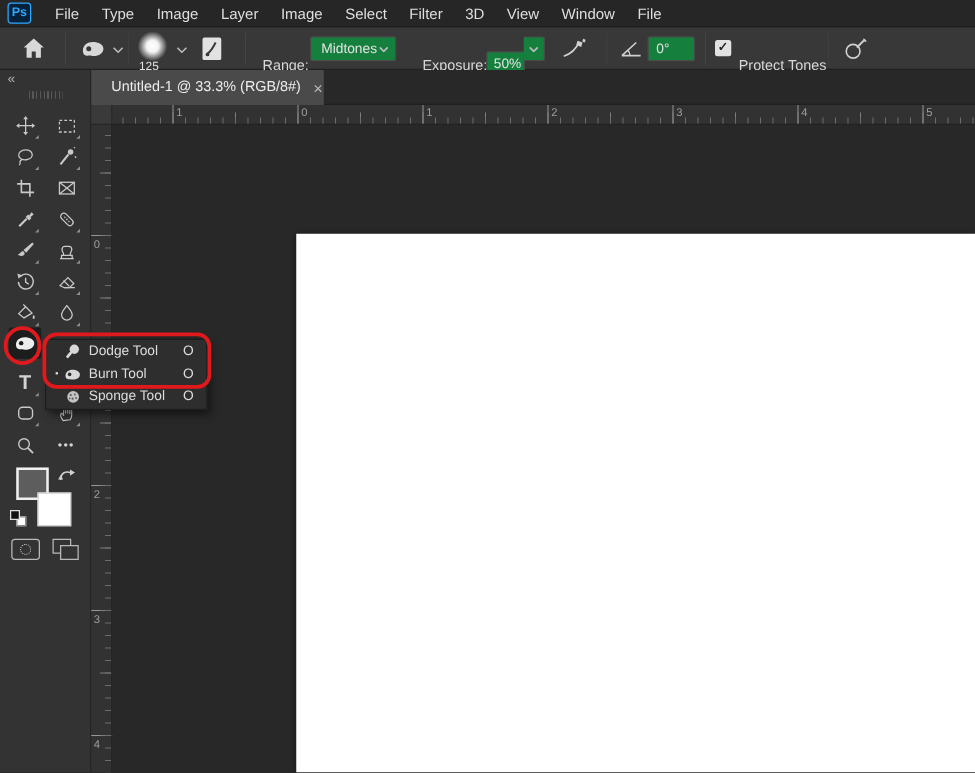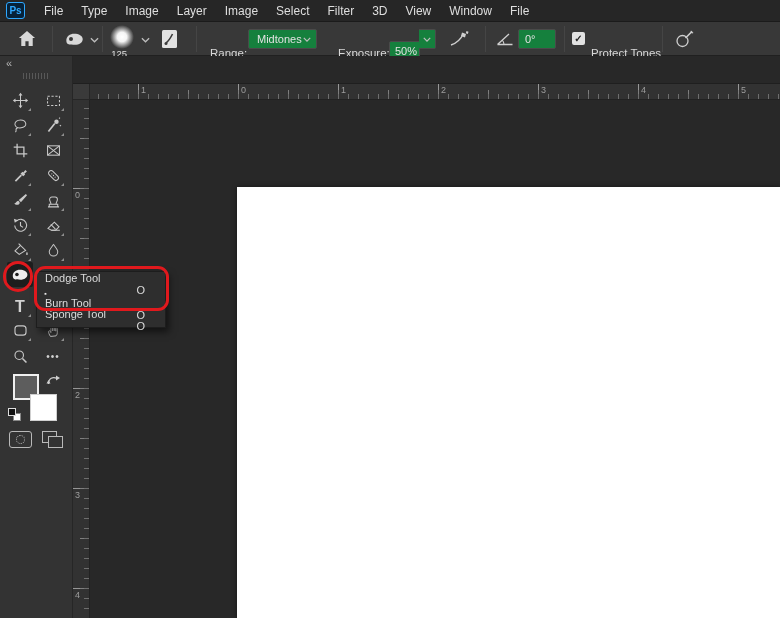--- a/index.html
+++ b/index.html
@@ -109,21 +109,21 @@
   
   .pasteboard { position:absolute; left:90px; top:100px; width:690px; height:518px;
                 background:#282828; }
   .canvas { position:absolute; left:237px; top:187px; width:543px; height:431px;
             background:#ffffff; box-shadow:0 0 5px rgba(0,0,0,.45); }
 
   
   .flyout { position:absolute; left:36px; top:271px; width:130px; height:57px;
             background:#2e2e2e; border:1px solid #1d1d1d;
             box-shadow:3px 4px 7px rgba(0,0,0,.55); z-index:50; }
-  .flyout-row { height:18.2px; display:flex; padding:0 20px 0 3px;flex-direction:column; }
+  .flyout-row { height:18.2px; display:flex; align-items:center; padding:0 10px 0 3px; }
   .flyout-marker { width:11px; color:#e8e8e8; font-size:7px; text-align:center; }
   .flyout-label { color:#dcdcdc; font-size:11px; margin-left:5px; white-space:nowrap; }
   .flyout-shortcut { color:#dcdcdc; font-size:11px; margin-left:auto; }
 
   
   .ann { position:absolute; border:3px solid #e0191d; z-index:60; }
   .ann-circle { left:3px; top:261px; width:30px; height:31px; border-radius:16px; }
   .ann-rect { left:34px; top:266px; width:135px; height:45px; border-radius:11px; }
 </style>
 </head>
@@ -218,20 +218,24 @@
       <path d="M11.5 9L18 2.5" stroke="#cfcfcf" stroke-width="1.6" fill="none"></path>
       <path fill="#cfcfcf" d="M17 1.5l2.5 2.5-1.5.5-1.5-1.5z"></path>
     </svg>
   </div>
 
   <div class="tabrow">
     <div class="tools-header">
       <span class="collapse">«</span>
       <div class="grip"></div>
     </div>
+    <div class="doc-tab">
+      <span class="doc-tab-title">Untitled-1 @ 33.3% (RGB/8#)</span>
+      <span class="tab-close">×</span>
+    </div>
   </div>
 
   <div class="tools-panel"></div>
 
   <div class="tool fly" style="left:7px;top:88px;">
     <svg width="17" height="17" viewBox="0 0 20 20" stroke="currentColor" fill="none" stroke-width="1.2">
       <path d="M10 3.5v13M3.5 10h13"></path>
       <path fill="currentColor" stroke="none" d="M10 1l2.3 3.1H7.7zM10 19l2.3-3.1H7.7zM1 10l3.1-2.3v4.6zM19 10l-3.1-2.3v4.6z"></path>
     </svg>
   </div>

